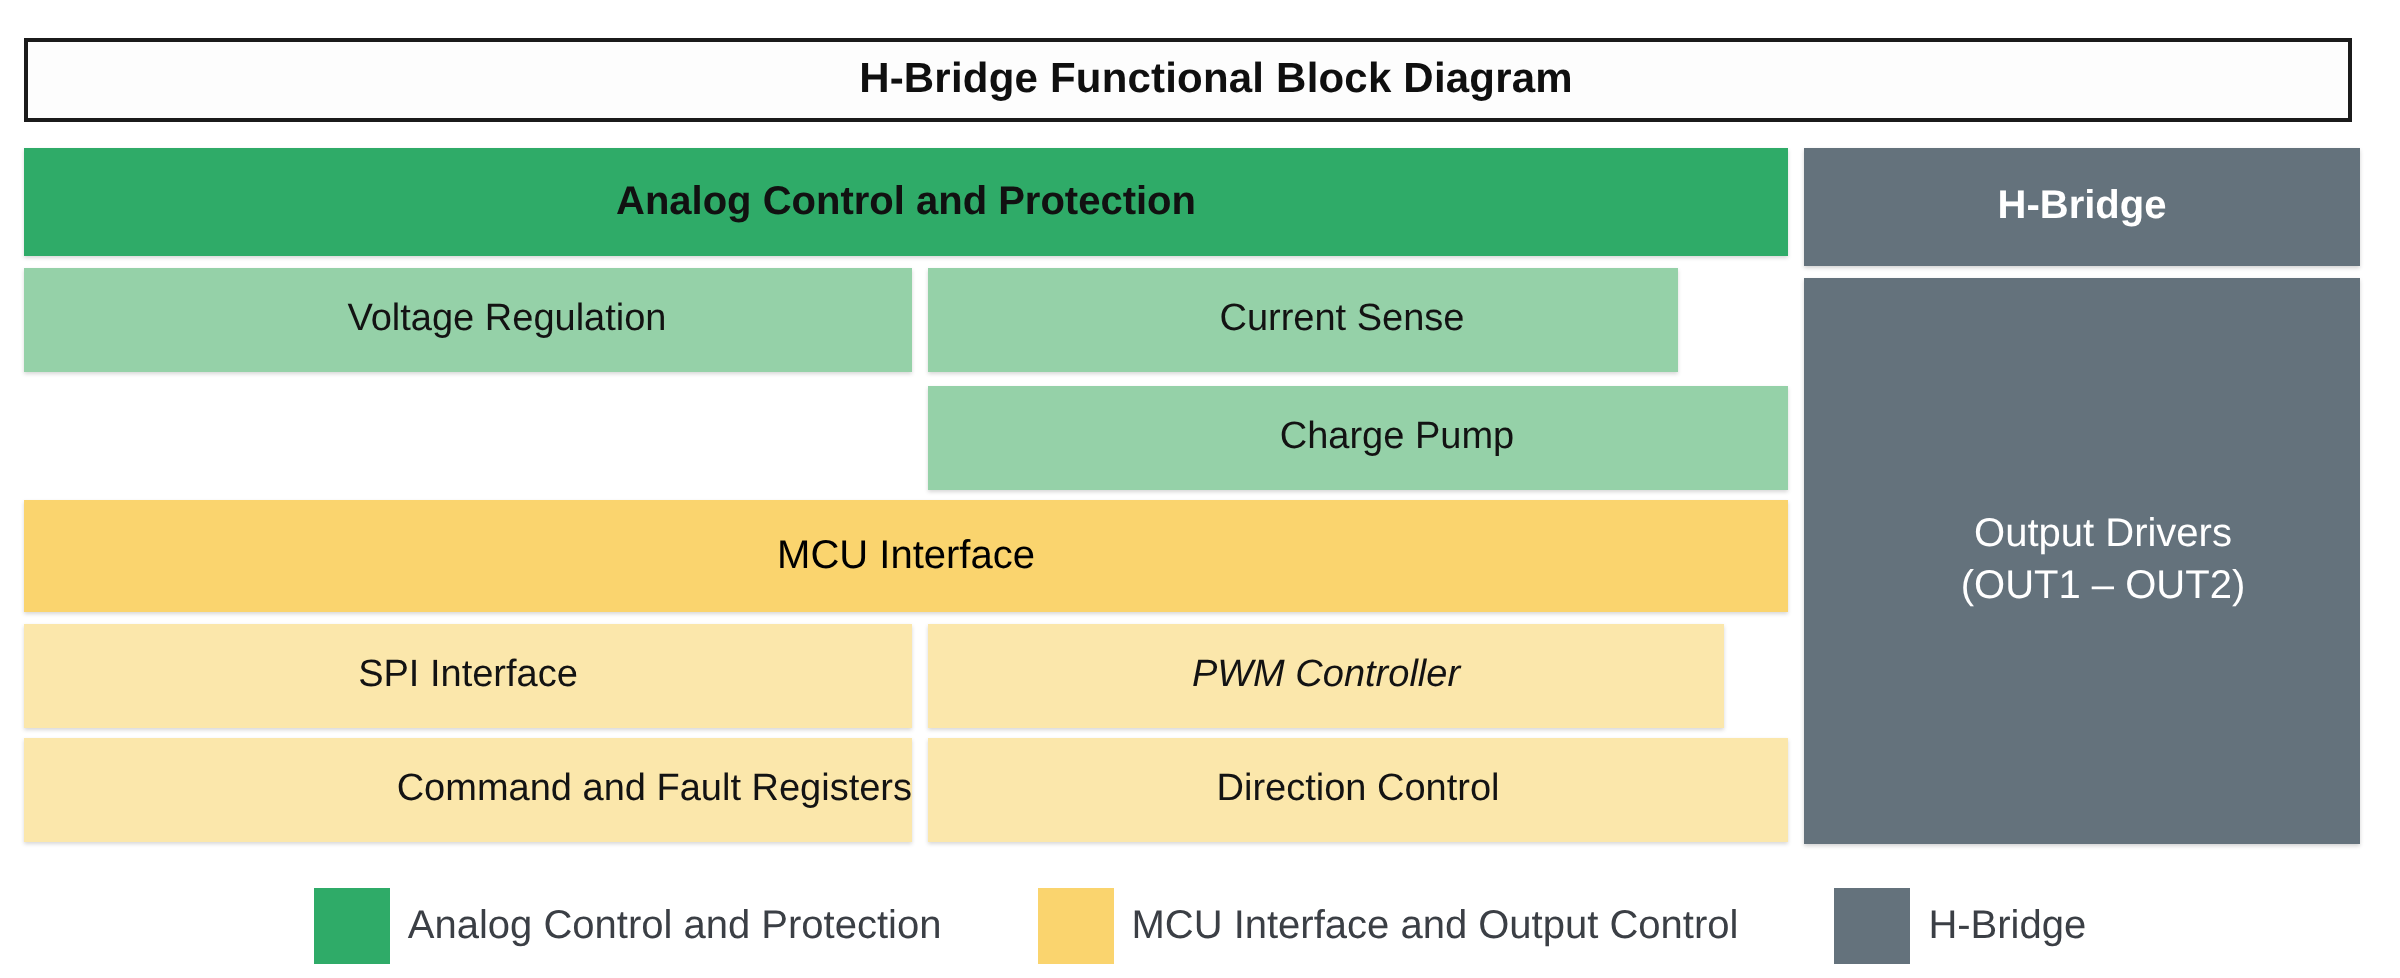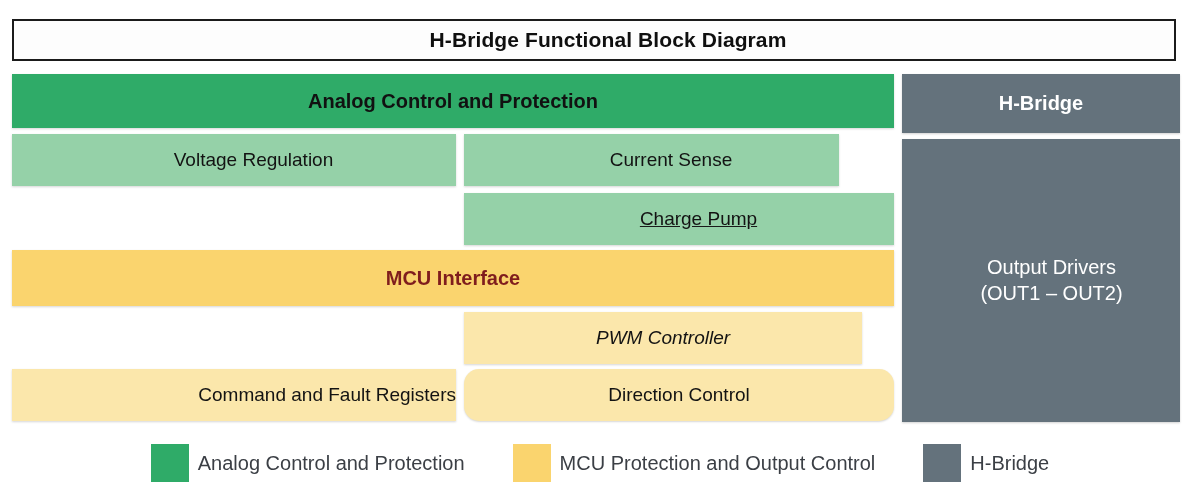--- a/index.html
+++ b/index.html
@@ -84,43 +84,43 @@
   .sub-green .lbl,
   .sub-yellow .lbl {
     font-size: 19px;
     font-weight: normal;
     color: #131313;
   }
 
   .g-r1c1 { left: 0;   top: 60px;  width: 444px; }
   .g-r1c2 { left: 452px; top: 60px; width: 375px; }
   .g-r2c1 { left: 0;   top: 119px; width: 444px; }
-  .g-r2c2 { left: 452px; top: 119px; width: 430px; text-decoration: underline; }
+  .g-r2c2 { left: 452px; top: 119px; width: 430px; }
 
   .hdr-yellow {
     background: #fad46e;
     left: 0;
     top: 176px;
     width: 882px;
     height: 56px;
   }
   .hdr-yellow .lbl {
     font-size: 20px;
-    font-weight: bold;
-    color: #7f1d1d;
+    font-weight: normal;
+    color: #000000;
   }
 
   .sub-yellow {
     background: #fbe7ab;
     height: 52px;
   }
   .y-r1c1 { left: 0;   top: 238px; width: 444px; }
   .y-r1c2 { left: 452px; top: 238px; width: 398px; font-style: italic; }
   .y-r2c1 { left: 0;   top: 295px; width: 444px; justify-content: flex-end; }
-  .y-r2c2 { left: 452px; top: 295px; width: 430px; border-radius: 15px; }
+  .y-r2c2 { left: 452px; top: 295px; width: 430px; }
 
   
   .right-col {
     position: absolute;
     left: 902px;
     top: 74px;
     width: 278px;
     height: 348px;
   }
   .hb-header {
@@ -212,20 +212,23 @@
       <span class="lbl">Current Sense</span>
     </div>
     <div class="block sub-green g-r2c2">
       <span class="lbl">Charge Pump</span>
     </div>
 
     <div class="block hdr-yellow">
       <span class="lbl">MCU Interface</span>
     </div>
 
+    <div class="block sub-yellow y-r1c1">
+      <span class="lbl">SPI Interface</span>
+    </div>
     <div class="block sub-yellow y-r1c2">
       <span class="lbl">PWM Controller</span>
     </div>
     <div class="block sub-yellow y-r2c1">
       <span class="lbl">Command and Fault Registers</span>
     </div>
     <div class="block sub-yellow y-r2c2">
       <span class="lbl">Direction Control</span>
     </div>
   </div>
@@ -240,21 +243,21 @@
     </div>
   </div>
 
   <div class="legend">
     <div class="legend-item">
       <span class="legend-swatch" style="background:#2fab68"></span>
       <span class="legend-label">Analog Control and Protection</span>
     </div>
     <div class="legend-item">
       <span class="legend-swatch" style="background:#fad46e"></span>
-      <span class="legend-label">MCU Protection and Output Control</span>
+      <span class="legend-label">MCU Interface and Output Control</span>
     </div>
     <div class="legend-item">
       <span class="legend-swatch" style="background:#64727c"></span>
       <span class="legend-label">H-Bridge</span>
     </div>
   </div>
 
 </div>
 
 </body></html>

